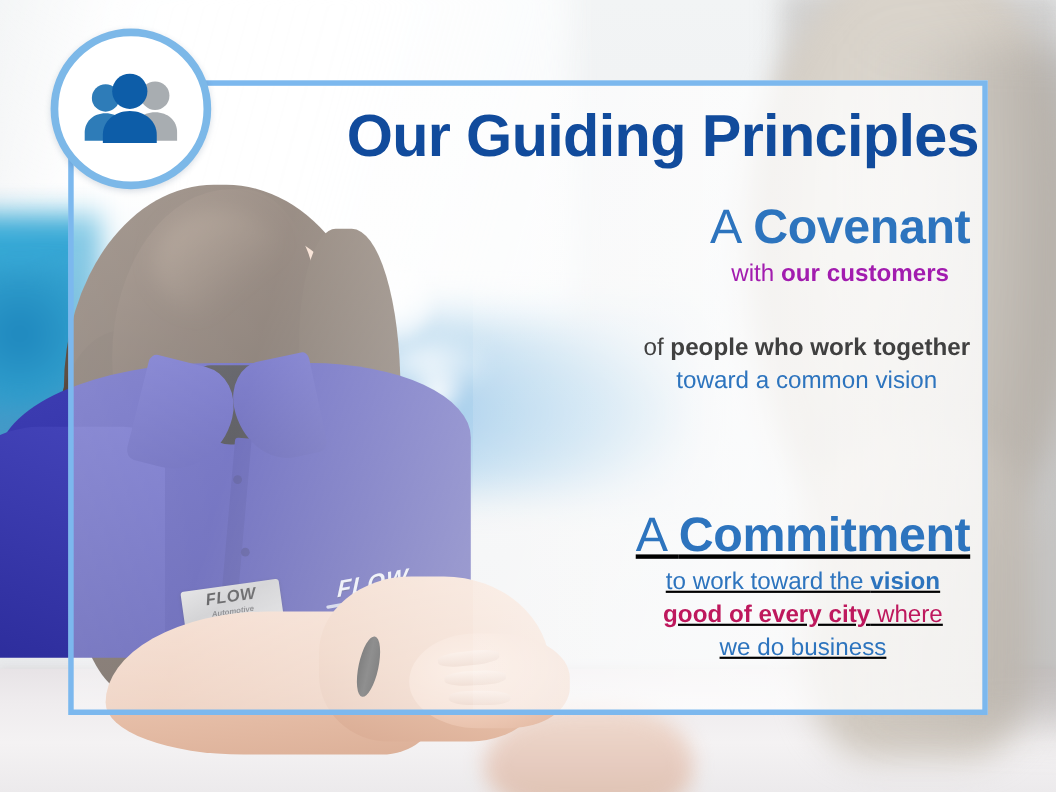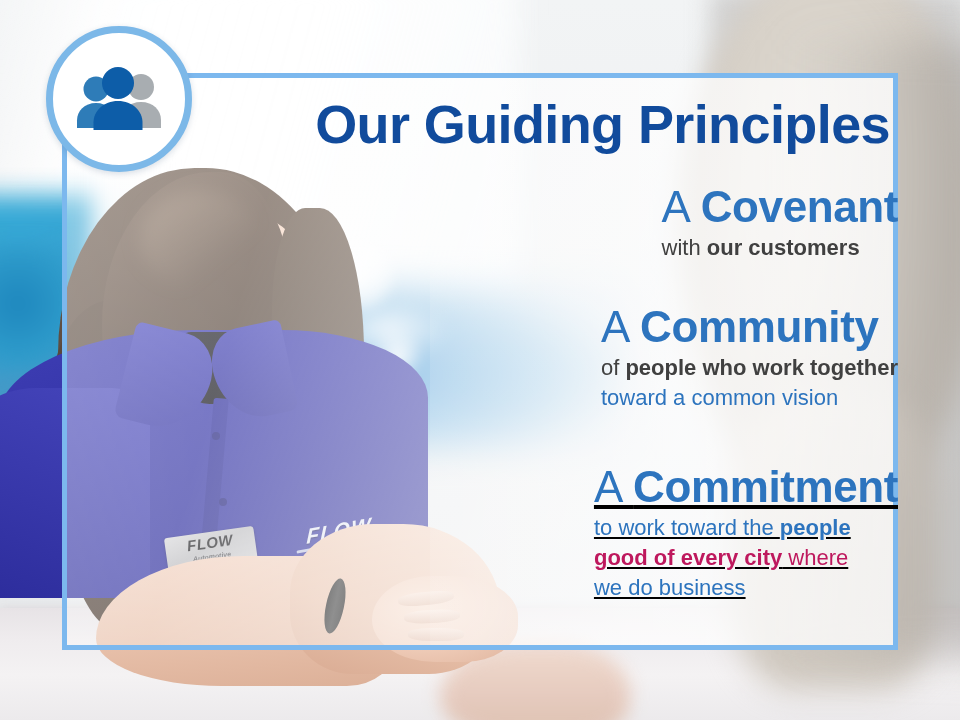--- a/index.html
+++ b/index.html
@@ -361,21 +361,21 @@
   .content{
     position:absolute; left:62px; top:73px; width:836px; height:577px;
   }
   .title{
     position:absolute; left:0; right:8px; top:22px;
     text-align:right;
     font:bold 54px/58px "Liberation Sans", sans-serif;
     letter-spacing:-.6px;
     color:#114b9c;
   }
-  .principle{ position:absolute; right:0; text-align:left; }
+  .principle{ position:absolute; right:16px; text-align:center; }
   .p-head{
     font:300 44px/52px "Liberation Sans", sans-serif;
     color:#2d74be; white-space:nowrap;
   }
   .p-head b{ font-weight:bold; letter-spacing:-.4px; }
   .p-sub{
     font:400 22px/30px "Liberation Sans", sans-serif;
     color:#2d74be;
   }
   .p-sub b{ font-weight:bold; }
@@ -473,28 +473,27 @@
 
       <circle cx="47" cy="17" r="16" fill="#0d5da8"></circle>
       <path d="M47 35c-14.5 0-24.5 10-24.5 21.5V64h49v-7.5C71.5 45 61.5 35 47 35z" fill="#0d5da8"></path>
     </svg>
   </div>
 
   <div class="content">
     <div class="title" style="color: rgb(17, 75, 156);">Our Guiding Principles</div>
     <div class="principle pr1">
         <div class="p-head" style="color: rgb(45, 116, 190);"><span>A </span><b>Covenant</b></div>
-        <div class="p-sub" style="color: #404040;"><span>with </span><b>our customers</b></div>
+        <div class="p-sub" style="color: #a21caf;"><span>with </span><b>our customers</b></div>
       </div>
     <div class="principle pr2">
-        <div class="p-head" style="color: rgb(45, 116, 190);"><span>A </span><b>Community</b></div>
         <div class="p-sub" style="color: #404040;"><span>of </span><b>people who work together</b></div>
         <div class="p-sub" style="color: rgb(45, 116, 190);"><span>toward a common vision</span></div>
       </div>
     <div class="principle pr3">
         <div class="p-head" style="color: rgb(45, 116, 190);"><span>A </span><b>Commitment</b></div>
-        <div class="p-sub" style="color: rgb(45, 116, 190);"><span>to work toward the </span><b>people</b></div>
+        <div class="p-sub" style="color: rgb(45, 116, 190);"><span>to work toward the </span><b>vision</b></div>
         <div class="p-sub" style="color: #be185d;"><b>good of every city</b><span> where</span></div>
         <div class="p-sub" style="color: rgb(45, 116, 190);"><span>we do business</span></div>
       </div>
   </div>
 
 </div>
 
 </body></html>

